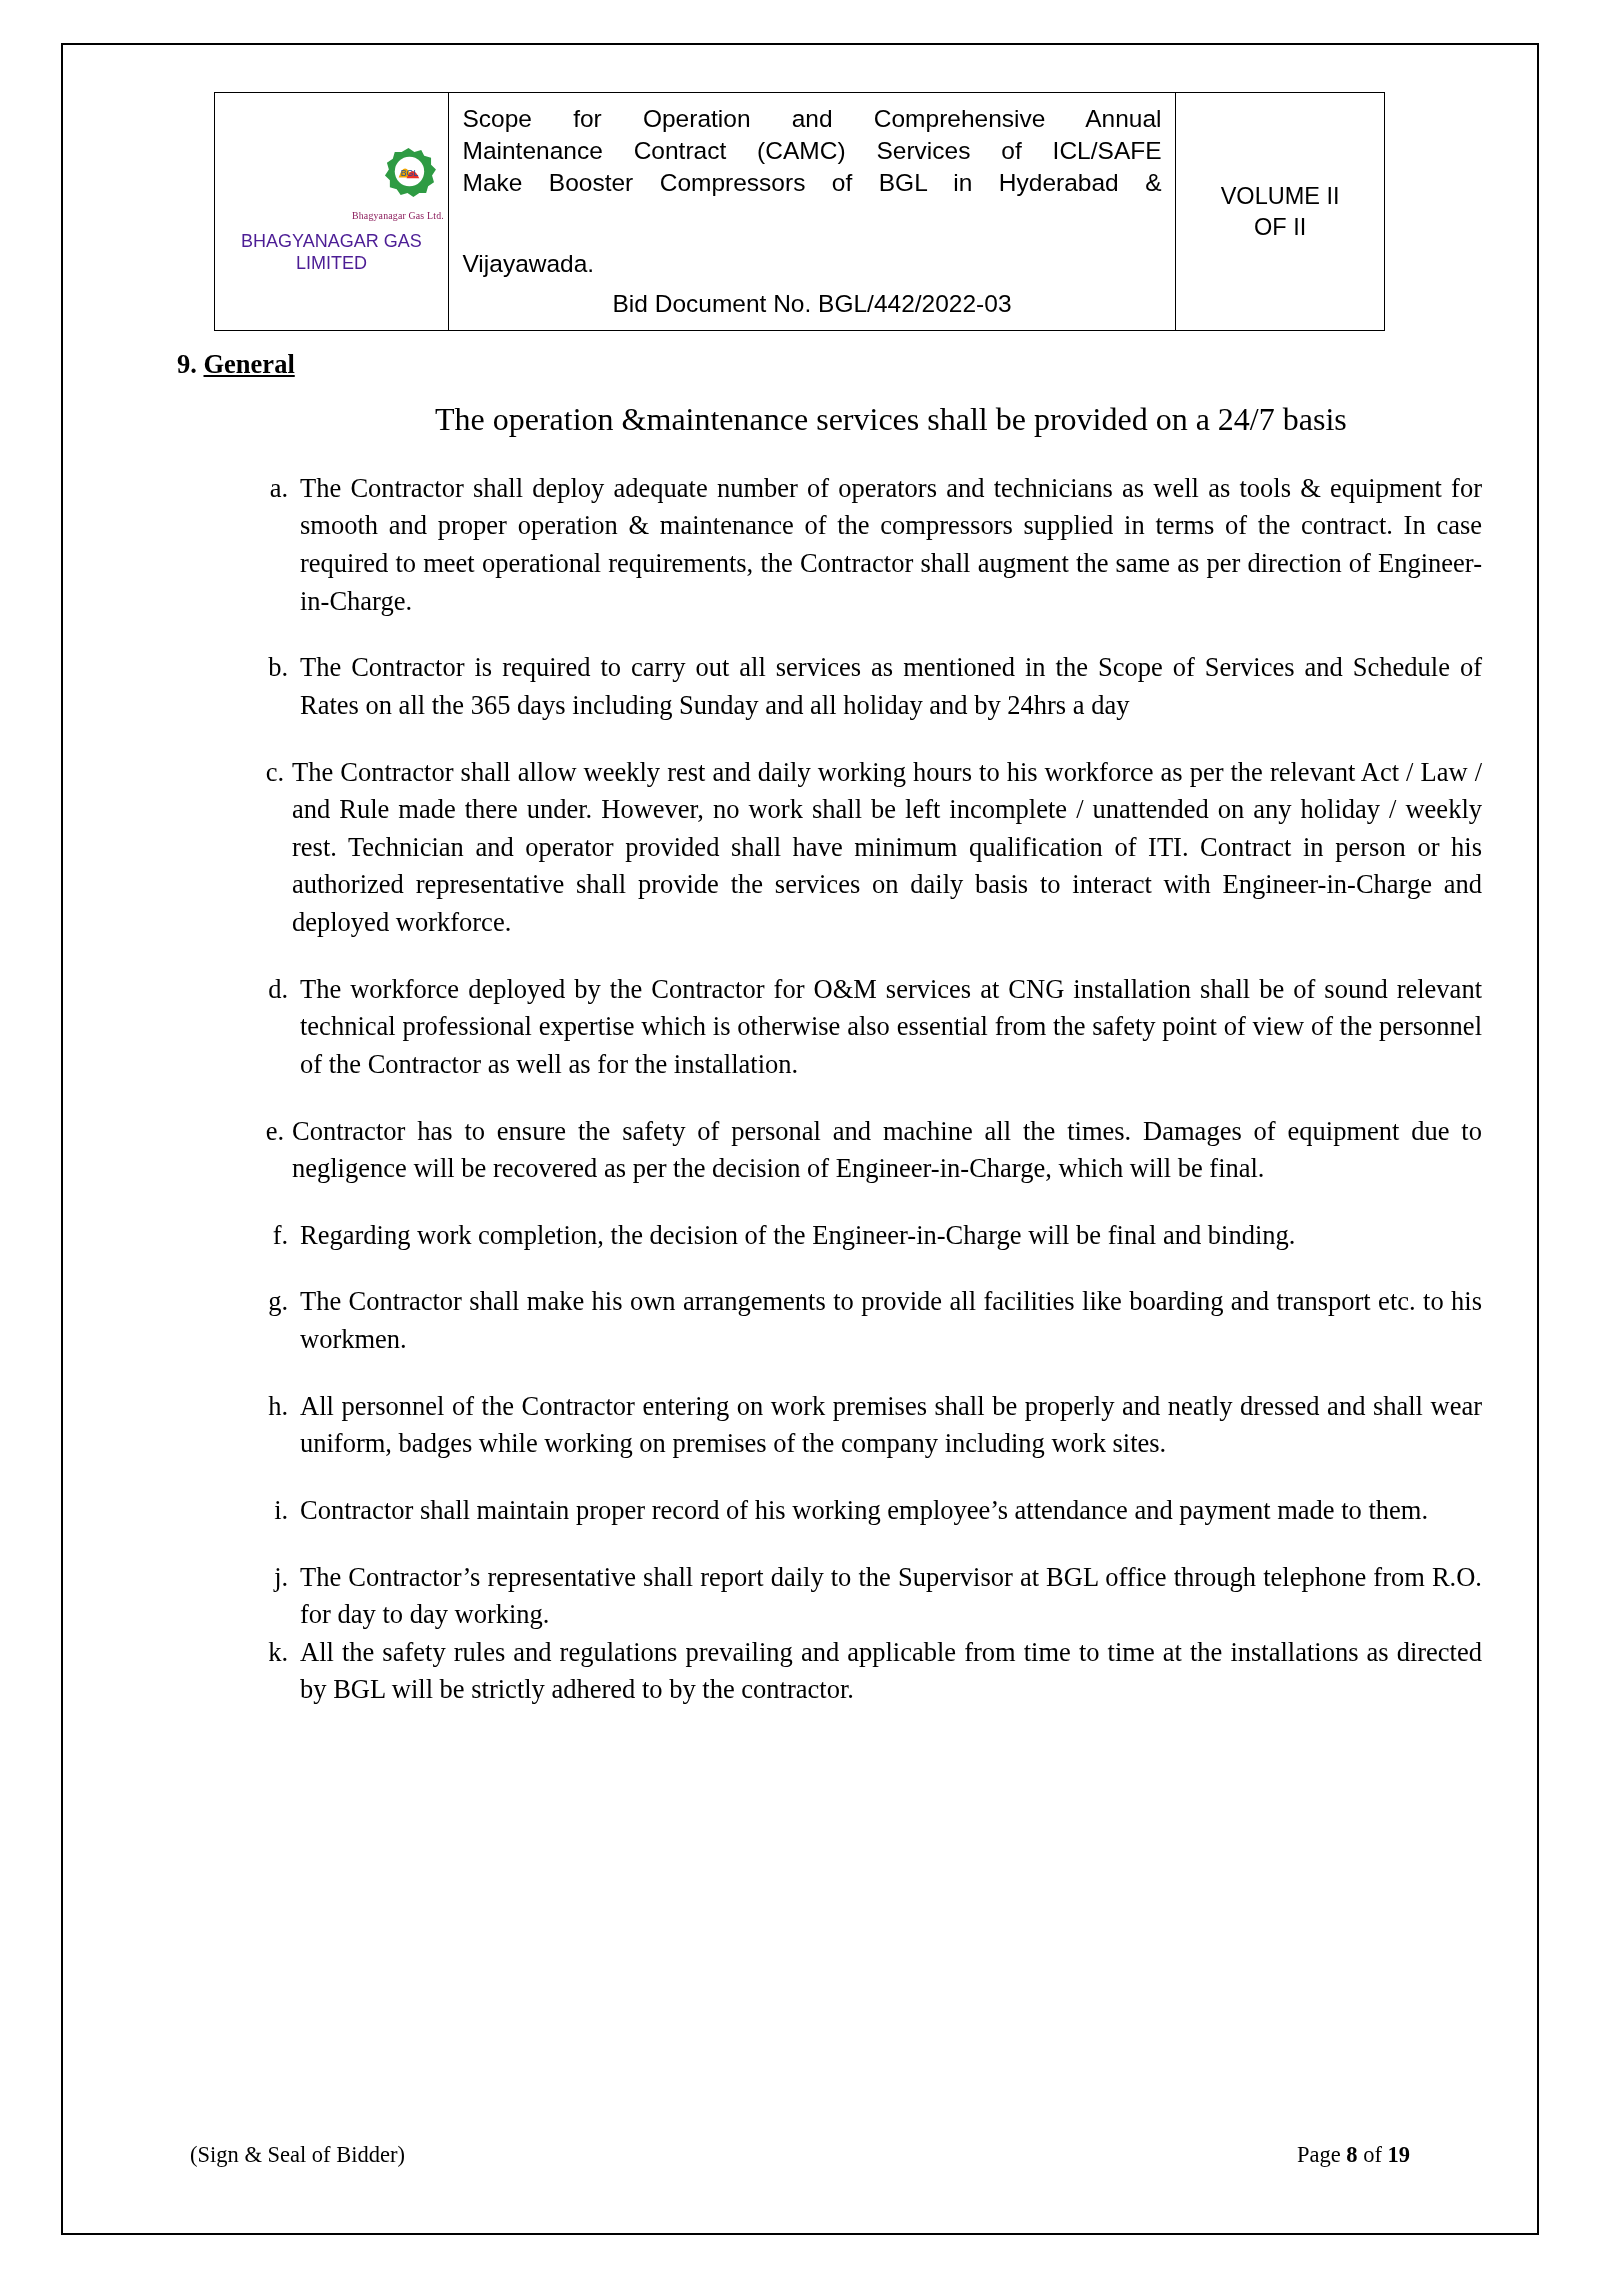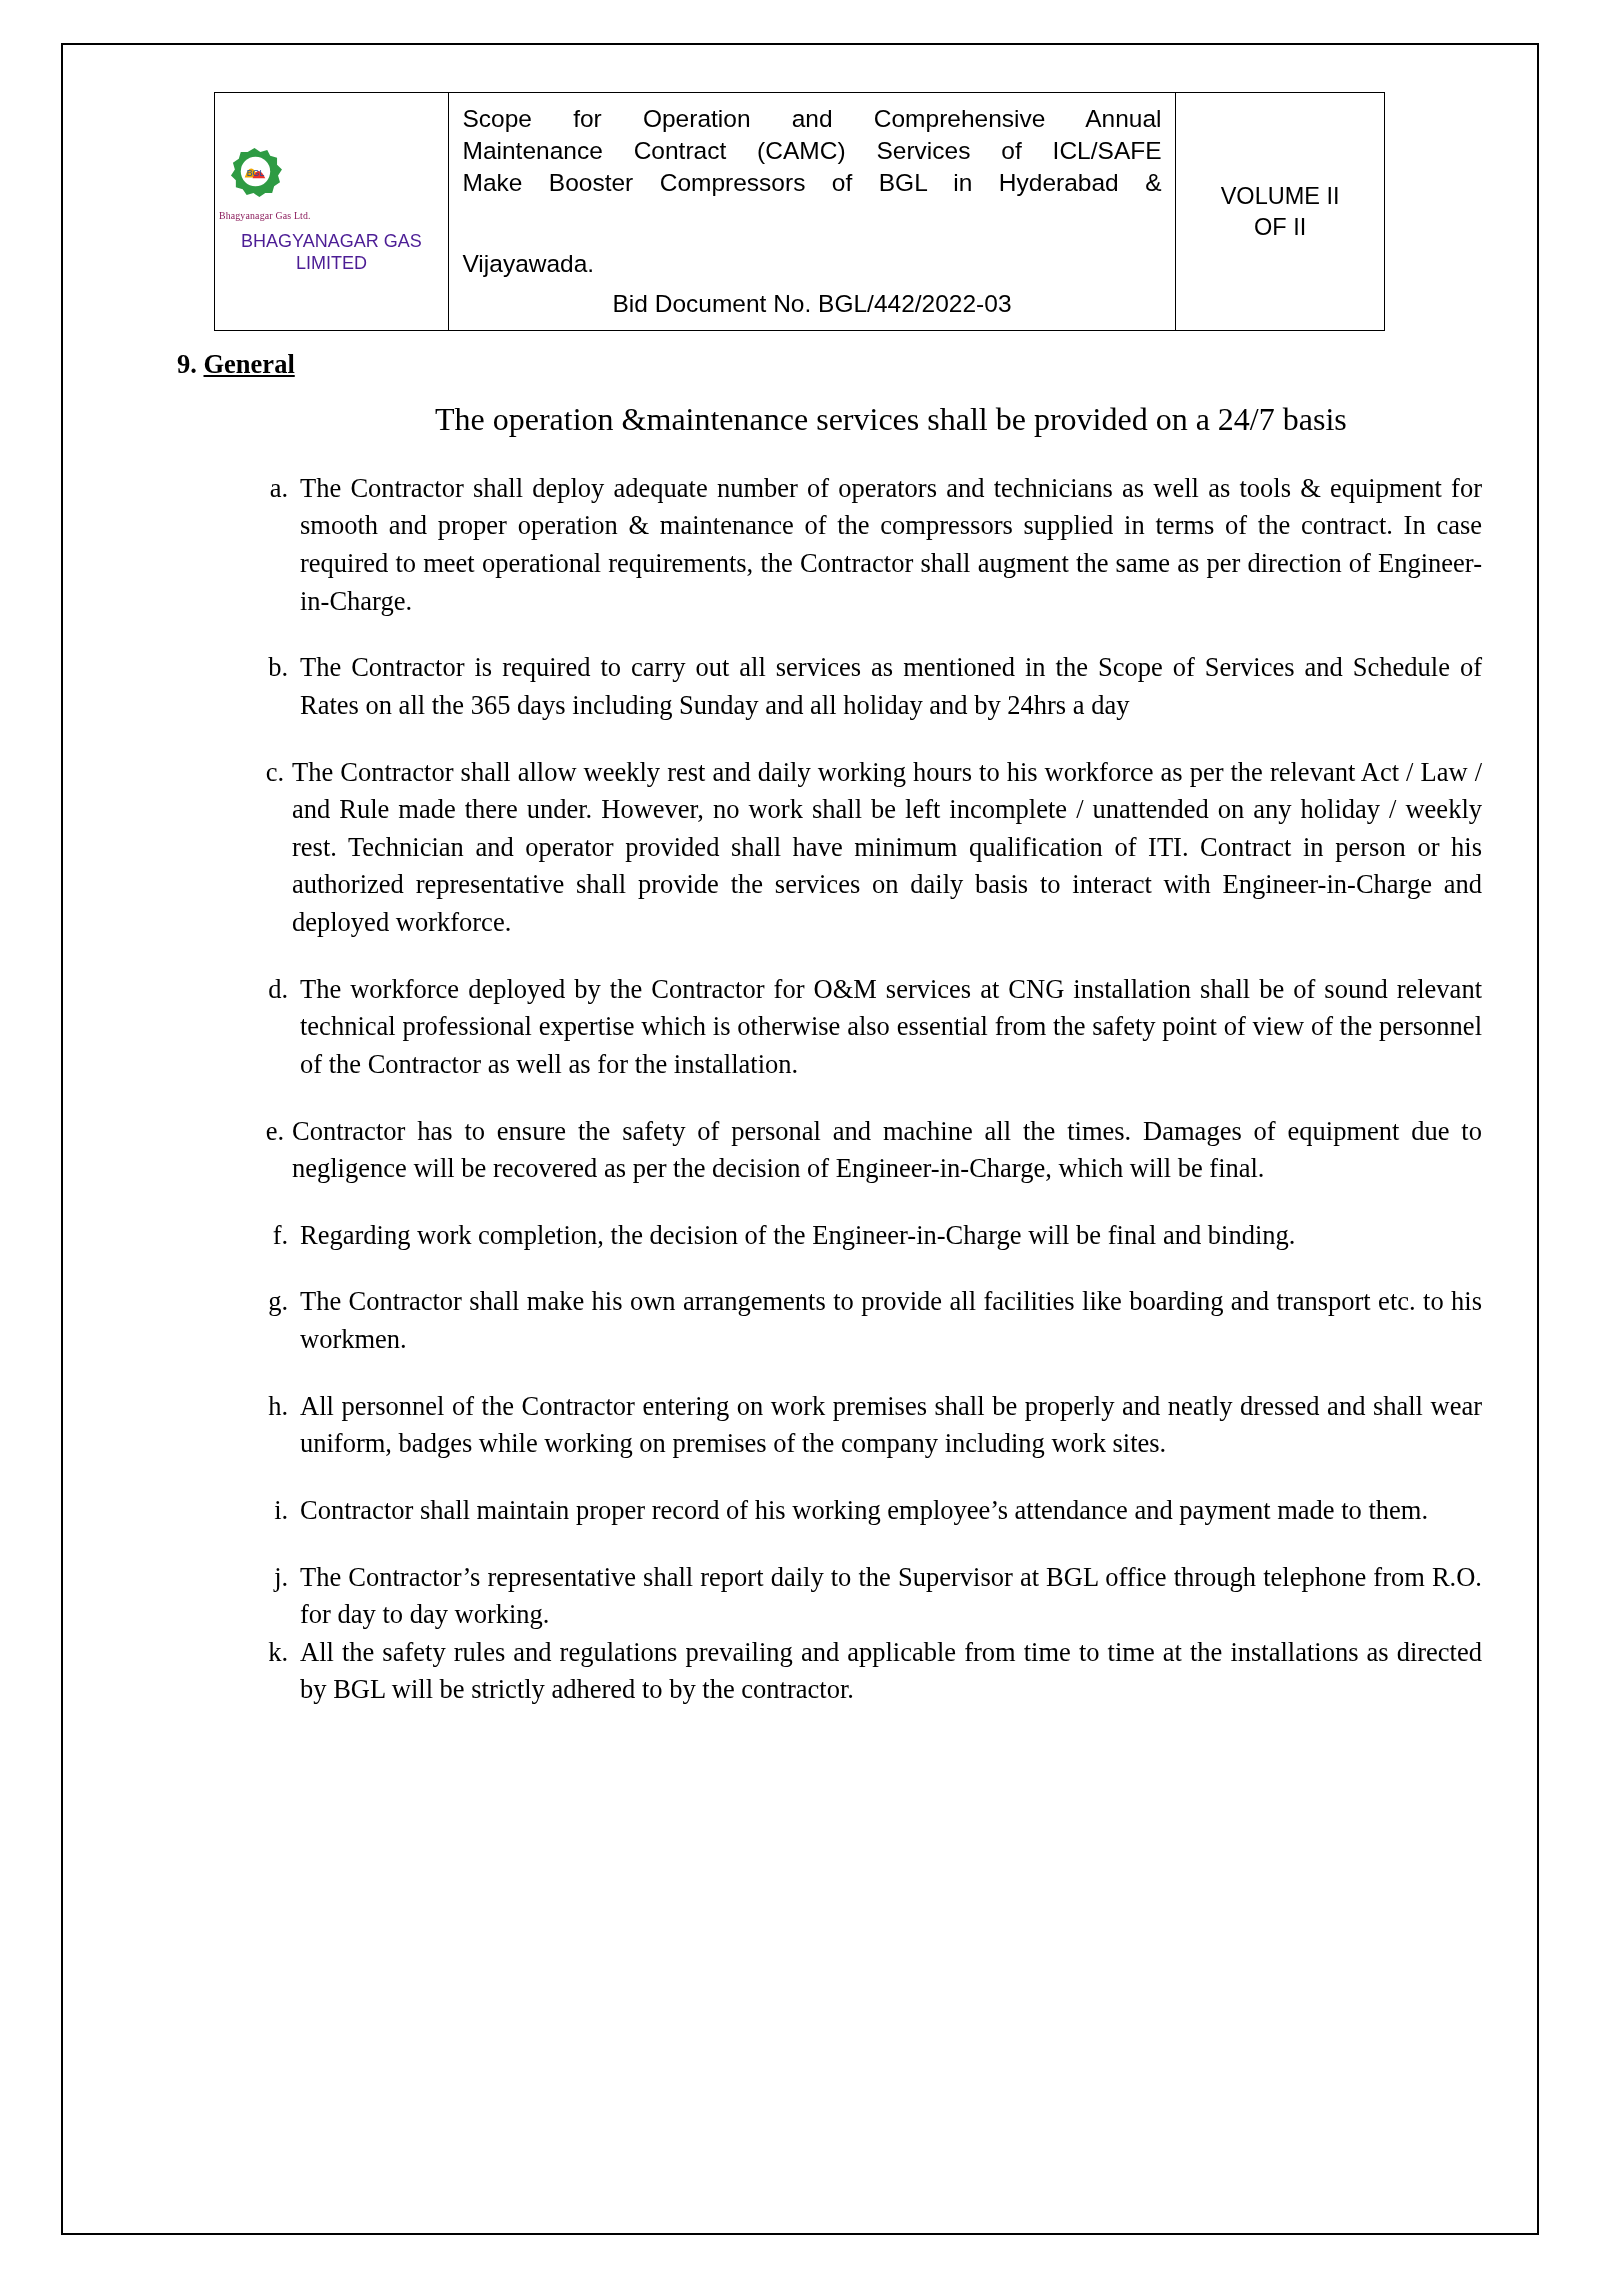--- a/index.html
+++ b/index.html
@@ -47,21 +47,21 @@
     vertical-align: middle;
     padding: 0;
   }
   .hdr-logo-cell {
     width: 225px;
     text-align: center;
     padding: 7.8px 3.9px 9.8px 3.9px !important;
   }
   .logo-wrap {
     width: 100%;
-    text-align: left;
+    text-align: right;
     line-height: 0;
   }
   .logo-mark {
     display: inline-block;
     position: relative;
     width: 71px;
     height: 63px;
   }
   .logo-gear {
     position: absolute;
@@ -308,16 +308,22 @@
         </li>
         <li>
           <div class="li-row">
             <div class="li-mark">k.</div>
             <div class="li-body">All the safety rules and regulations prevailing and applicable from time to time at the installations as directed by BGL will be strictly adhered to by the contractor.</div>
           </div>
         </li>
       </ul>
     </div>
 
+    <div class="footer">
+      <div class="left">(Sign &amp; Seal of Bidder)</div>
+      <div class="right">
+        <span>Page </span><b>8</b><span> of </span><b>19</b>
+      </div>
+    </div>
 
   </div>
 </div>
 
 
 </body></html>

